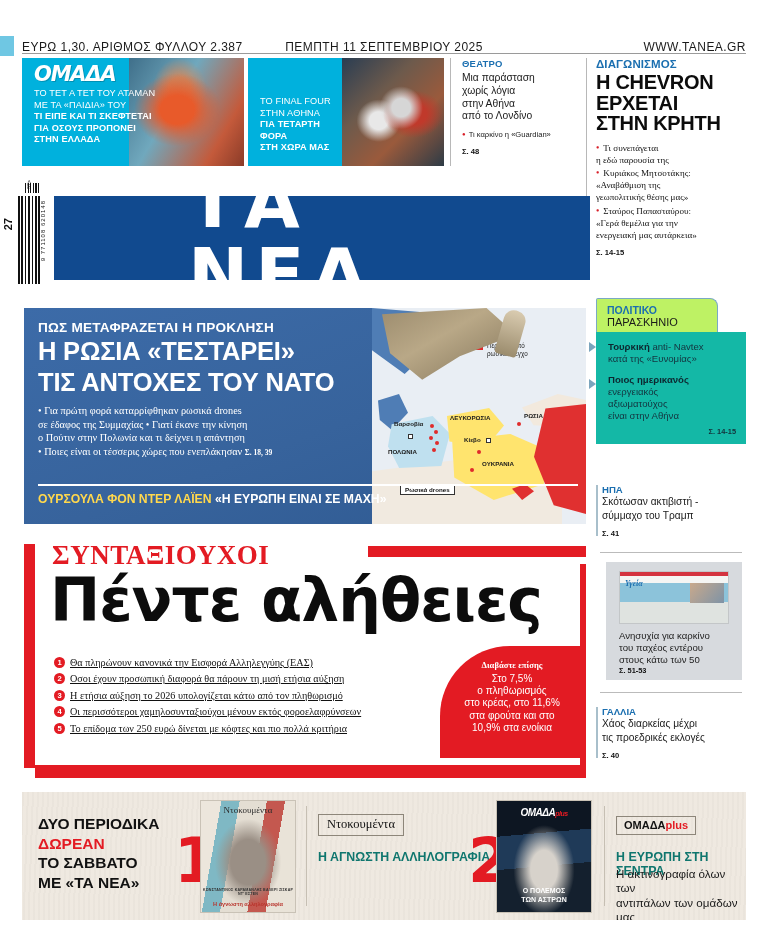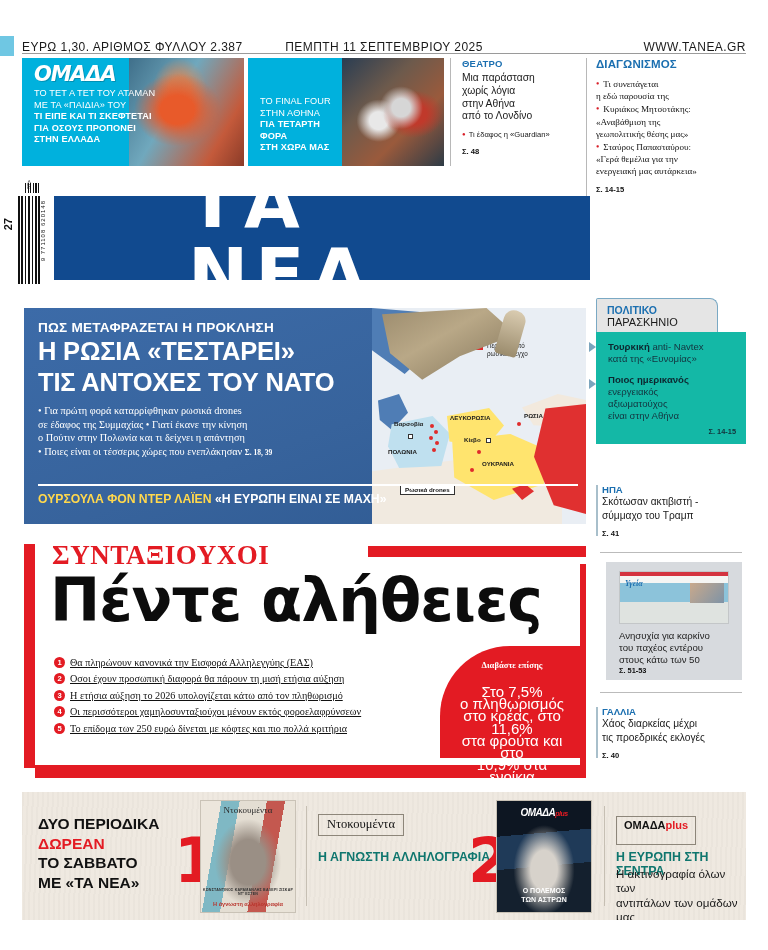--- a/index.html
+++ b/index.html
@@ -85,21 +85,21 @@
     margin-top: 2px; letter-spacing: -.3px; font-family: "Liberation Sans", sans-serif;
   }
   .serif-bullets { margin-top: 7px; font-family: "Liberation Serif", serif; }
   .serif-bullets p { font-size: 9.1px; line-height: 12.2px; color: #111; }
   .serif-bullets p.b::before {
     content: "\25CF"; color: #d81e28; font-size: 5.5px; margin-right: 4px; vertical-align: 2px;
   }
 
   .pol-wrap { position: absolute; left: 596px; top: 298px; width: 150px; }
   .pol-tab {
-    border: 1px solid #7aa9c4; border-bottom: none; background: #e5e5e5;
+    border: 1px solid #7aa9c4; border-bottom: none; background: #bef264;
     padding: 5px 8px 4px 10px; width: 122px; border-radius: 2px 8px 0 0;
   }
   .pol-tab .l1 { font-size: 10.5px; font-weight: 700; color: #1b6fb0; }
   .pol-tab .l2 { font-size: 11px; color: #1a1a1a; }
   .pol-box { background: #14b8a6; padding: 9px 10px 8px 12px; }
   .pol-box p { font-size: 9.6px; line-height: 12px; color: #14343f; }
   .pol-box p.sp { margin-top: 9px; }
   .pol-box b { font-weight: 700; color: #0d2730; }
   .pol-box .ref { font-size: 7.4px; font-weight: 700; text-align: right; margin-top: 5px; color: #143039; }
   .arrow-left {
@@ -260,21 +260,21 @@
     position: absolute; left: 0; right: 6px; bottom: 17px; text-align: center;
     font-size: 7px; font-weight: 700; color: #fff; font-family: "Liberation Serif", serif;
     letter-spacing: .3px;
   }
   .rb-blob {
     position: absolute; right: 6px; top: 108px; width: 140px; height: 112px;
     background: #e31b23; border-radius: 70px 0 0 0;
   }
   .rb-blob .inner { padding: 14px 10px 0 14px; text-align: center; color: #fff; }
   .rb-blob .ttl { font-size: 8.6px; font-weight: 700; font-family: "Liberation Serif", serif; }
-  .rb-blob .tx { font-size: 15px; line-height: 12.2px; margin-top: 16px; }
+  .rb-blob .tx { font-size: 10px; line-height: 12.2px; margin-top: 3px; }
 
   
   .promo {
     position: absolute; left: 22px; top: 792px; width: 724px; height: 128px;
     background: #efe9e0; overflow: hidden;
   }
   .promo::before {
     content: ""; position: absolute; inset: 0;
     background: repeating-linear-gradient(92deg, rgba(0,0,0,.018) 0 2px, rgba(255,255,255,.02) 2px 5px);
   }
@@ -305,21 +305,21 @@
   }
   .mag2 .mh { position: absolute; left: 0; right: 0; top: 6px; text-align: center; font-size: 10px; font-weight: 700; color: #fff; font-style: italic; letter-spacing: -.5px; }
   .mag2 .mh .p { color: #e31b23; font-size: 7px; }
   .mag2 .mf { position: absolute; left: 0; right: 0; bottom: 8px; text-align: center; font-size: 7px; font-weight: 700; color: #fff; line-height: 8.4px; }
   .pm-sep { position: absolute; top: 14px; width: 1px; height: 100px; background: #c6bfb3; }
   .pm-badge {
     position: absolute; border: 1px solid #8d867a; padding: 2px 8px 3px;
     font-family: "Liberation Serif", serif; font-size: 12.5px; color: #111;
   }
   .pm-badge2 {
-    position: absolute; border: 1px solid #8d867a; padding: 2px 7px 13px;
+    position: absolute; border: 1px solid #8d867a; padding: 2px 7px 3px;
     font-size: 11px; font-weight: 700; color: #111;
   }
   .pm-badge2 .p { color: #e31b23; }
   .pm-h { position: absolute; font-size: 12.4px; font-weight: 700; color: #0f766e; }
   .pm-b { position: absolute; font-size: 11.6px; line-height: 14.4px; color: #1a1a1a; }
 </style>
 </head>
 <body>
 
 <div class="page">
@@ -359,26 +359,31 @@
   <div class="sep-v" style="left:586px; top:58px; height:216px;"></div>
 
   <div class="theatro">
     <div class="kicker">ΘΕΑΤΡΟ</div>
     <div class="body">
       <div>Μια παράσταση</div>
       <div>χωρίς λόγια</div>
       <div>στην Αθήνα</div>
       <div>από το Λονδίνο</div>
     </div>
-    <div class="bullet-line">Τι έδαφος η «Guardian»</div>
+    <div class="bullet-line">Τι καρκίνο η «Guardian»</div>
     <div class="pageref">Σ. 48</div>
   </div>
 
   <div class="rail">
     <div class="kicker-lg">ΔΙΑΓΩΝΙΣΜΟΣ</div>
+    <div class="chevron-head">
+      <div>Η CHEVRON</div>
+      <div>ΕΡΧΕΤΑΙ</div>
+      <div>ΣΤΗΝ ΚΡΗΤΗ</div>
+    </div>
     <div class="serif-bullets">
       <p class="b">Τι συνεπάγεται</p>
       <p>η εδώ παρουσία της</p>
       <p class="b">Κυριάκος Μητσοτάκης:</p>
       <p>«Αναβάθμιση της</p>
       <p>γεωπολιτικής θέσης μας»</p>
       <p class="b">Σταύρος Παπασταύρου:</p>
       <p>«Γερά θεμέλια για την</p>
       <p>ενεργειακή μας αυτάρκεια»</p>
     </div>

